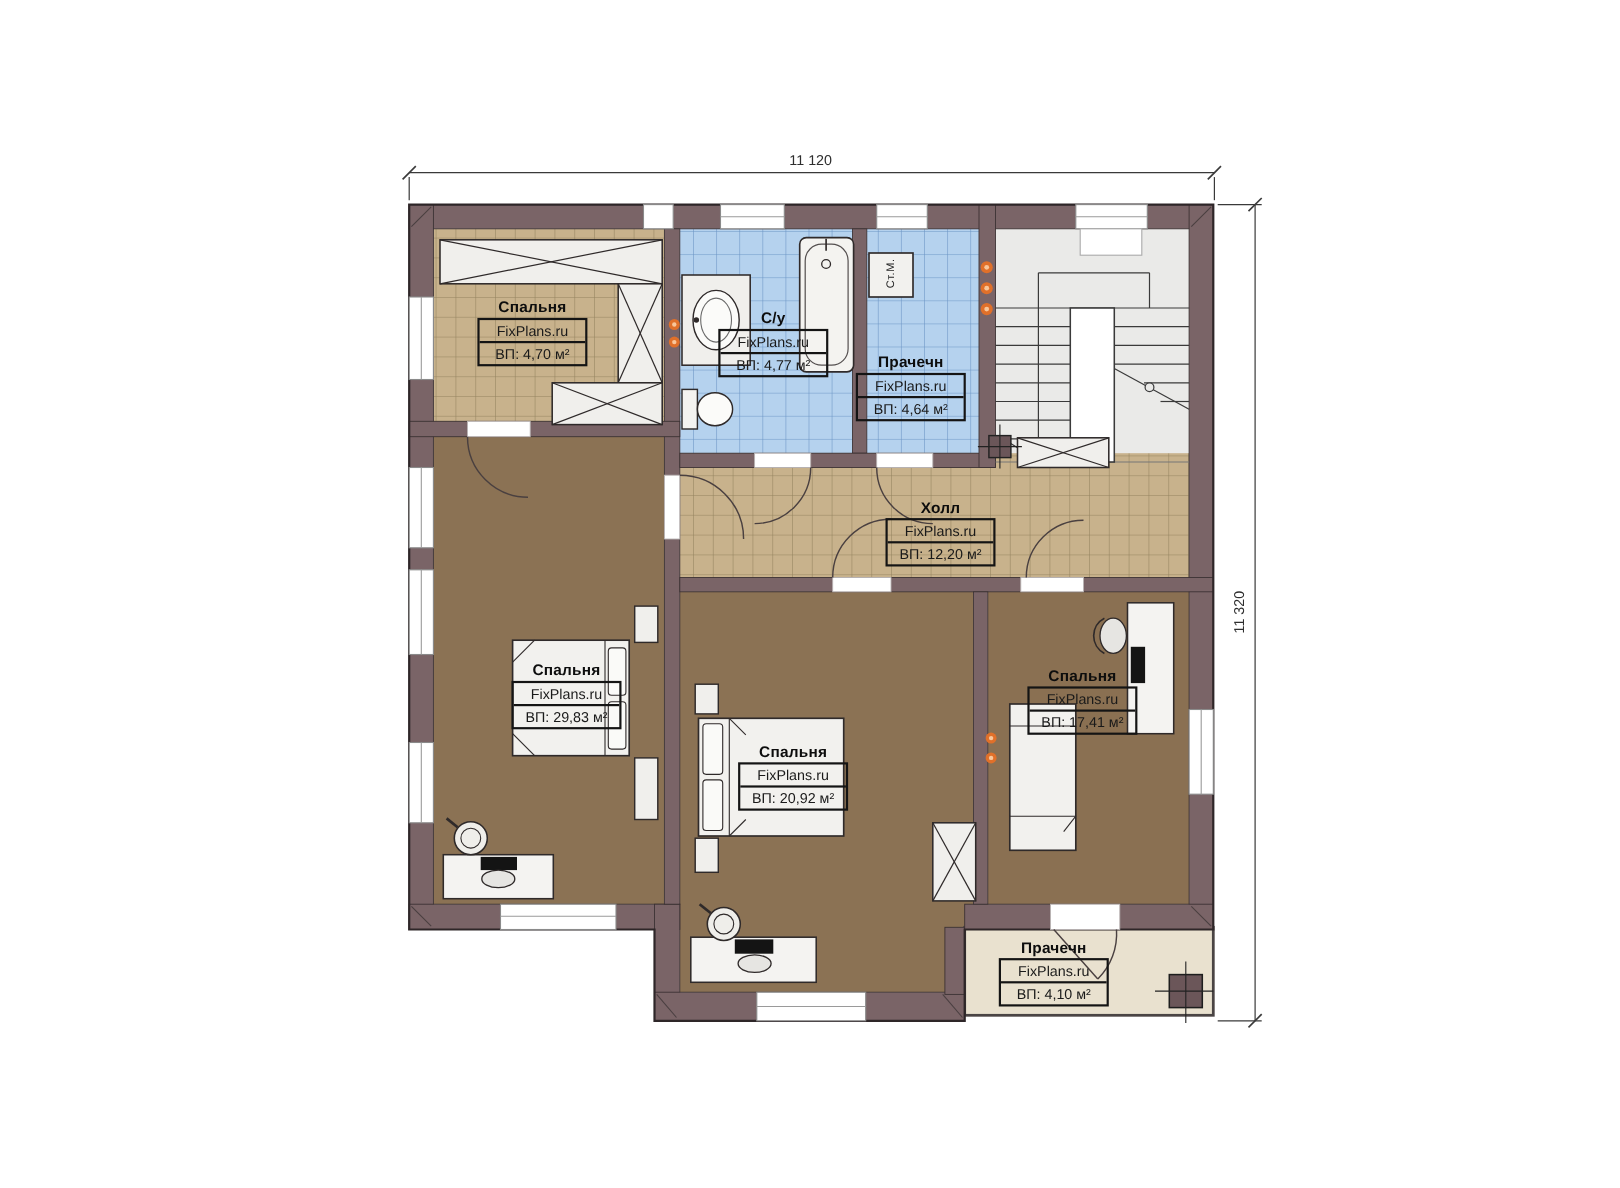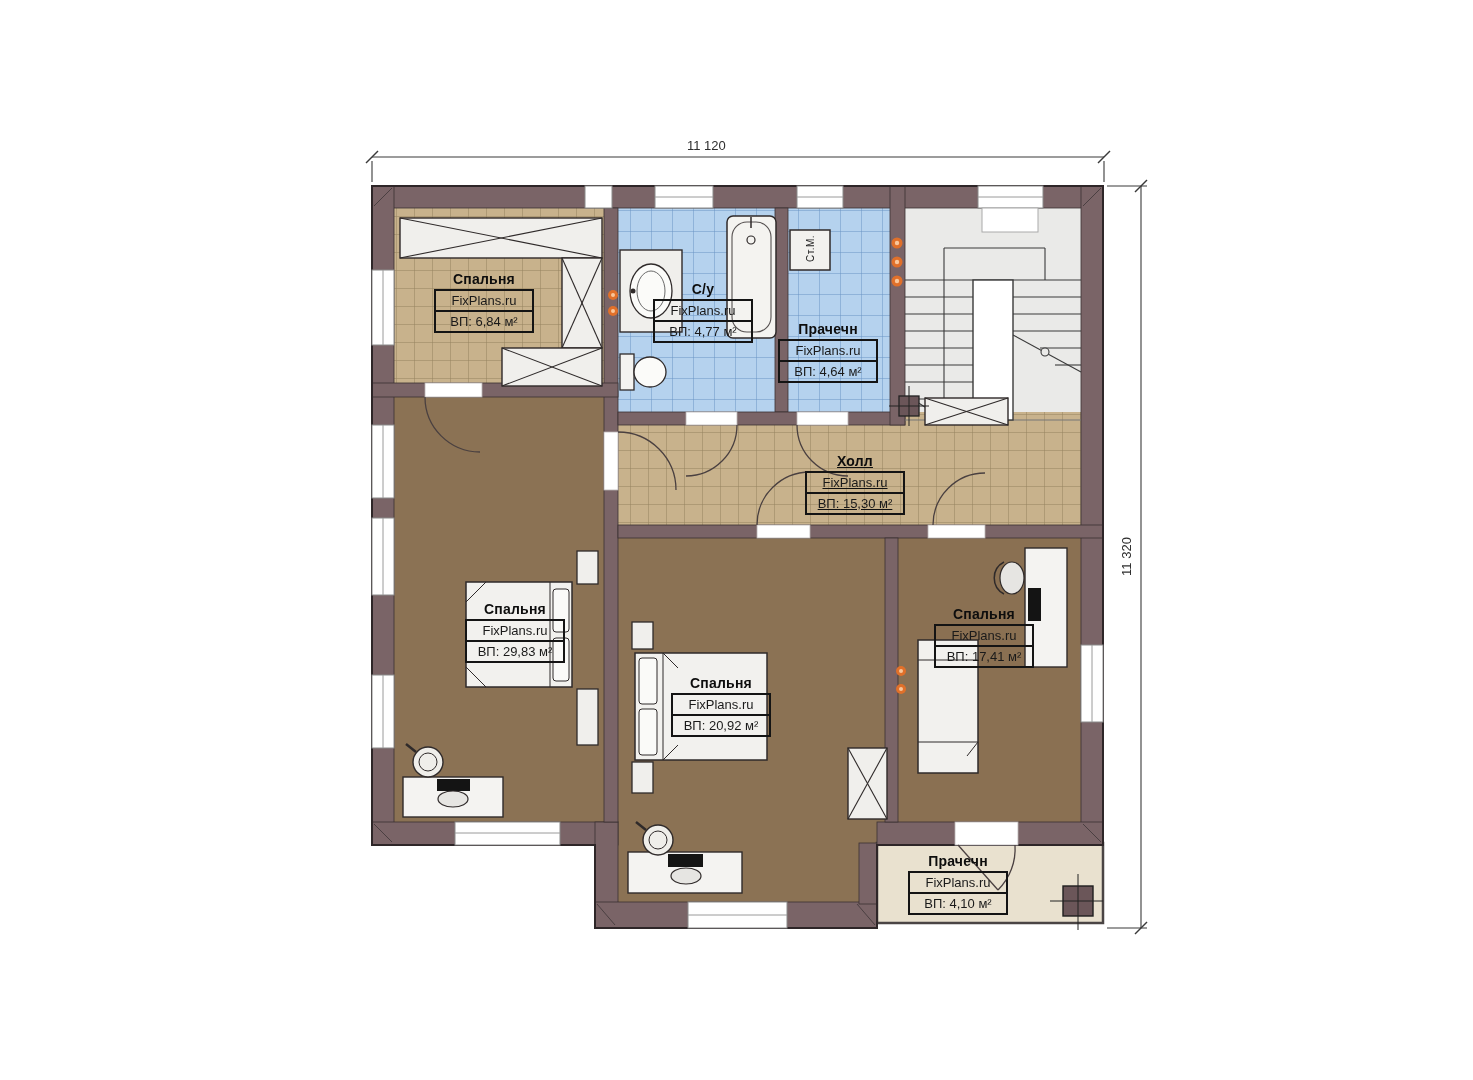--- a/index.html
+++ b/index.html
@@ -269,54 +269,54 @@
     <line x1="372" y1="161" x2="372" y2="182"></line>
     <line x1="1104" y1="161" x2="1104" y2="182"></line>
     <line x1="1141" y1="186" x2="1141" y2="928"></line>
     <line x1="1135" y1="192" x2="1147" y2="180" stroke-width="1.5"></line>
     <line x1="1135" y1="934" x2="1147" y2="922" stroke-width="1.5"></line>
     <line x1="1107" y1="186" x2="1147" y2="186"></line>
     <line x1="1107" y1="928" x2="1147" y2="928"></line>
   </g>
 </svg>
 
-  <div class="dim-label" style="left:687px;top:138px;width:100px;">11 120</div>
+  <div class="dim-label" style="left:687px;top:138px;width:100px;text-align:center;">11 120</div>
   <div class="dim-label rot" style="left:1076px;top:549px;width:100px;text-align:center;">11 320</div>
 
   <div class="stm-label" style="left:785px;top:243px;width:50px;text-align:center;">Ст.М.</div>
 
   <div class="room-label" style="left:424px;top:271px;">
     <div class="room-name">Спальня</div>
     <div class="label-box">
       <div class="row wm">FixPlans.ru</div>
-      <div class="row">ВП: 6,84 м²</div>
+      <div class="row">ВП: 4,70 м²</div>
     </div>
   </div>
 
   <div class="room-label" style="left:643px;top:281px;">
     <div class="room-name">С/у</div>
     <div class="label-box">
       <div class="row wm">FixPlans.ru</div>
       <div class="row">ВП: 4,77 м²</div>
     </div>
   </div>
 
   <div class="room-label" style="left:768px;top:321px;">
     <div class="room-name">Прачечн</div>
     <div class="label-box">
       <div class="row wm">FixPlans.ru</div>
       <div class="row">ВП: 4,64 м²</div>
     </div>
   </div>
 
-  <div class="room-label" style="left:795px;top:453px;text-decoration:underline;">
+  <div class="room-label" style="left:795px;top:453px;">
     <div class="room-name">Холл</div>
     <div class="label-box">
       <div class="row wm">FixPlans.ru</div>
-      <div class="row">ВП: 15,30 м²</div>
+      <div class="row">ВП: 12,20 м²</div>
     </div>
   </div>
 
   <div class="room-label" style="left:455px;top:601px;">
     <div class="room-name">Спальня</div>
     <div class="label-box">
       <div class="row wm">FixPlans.ru</div>
       <div class="row">ВП: 29,83 м²</div>
     </div>
   </div>

